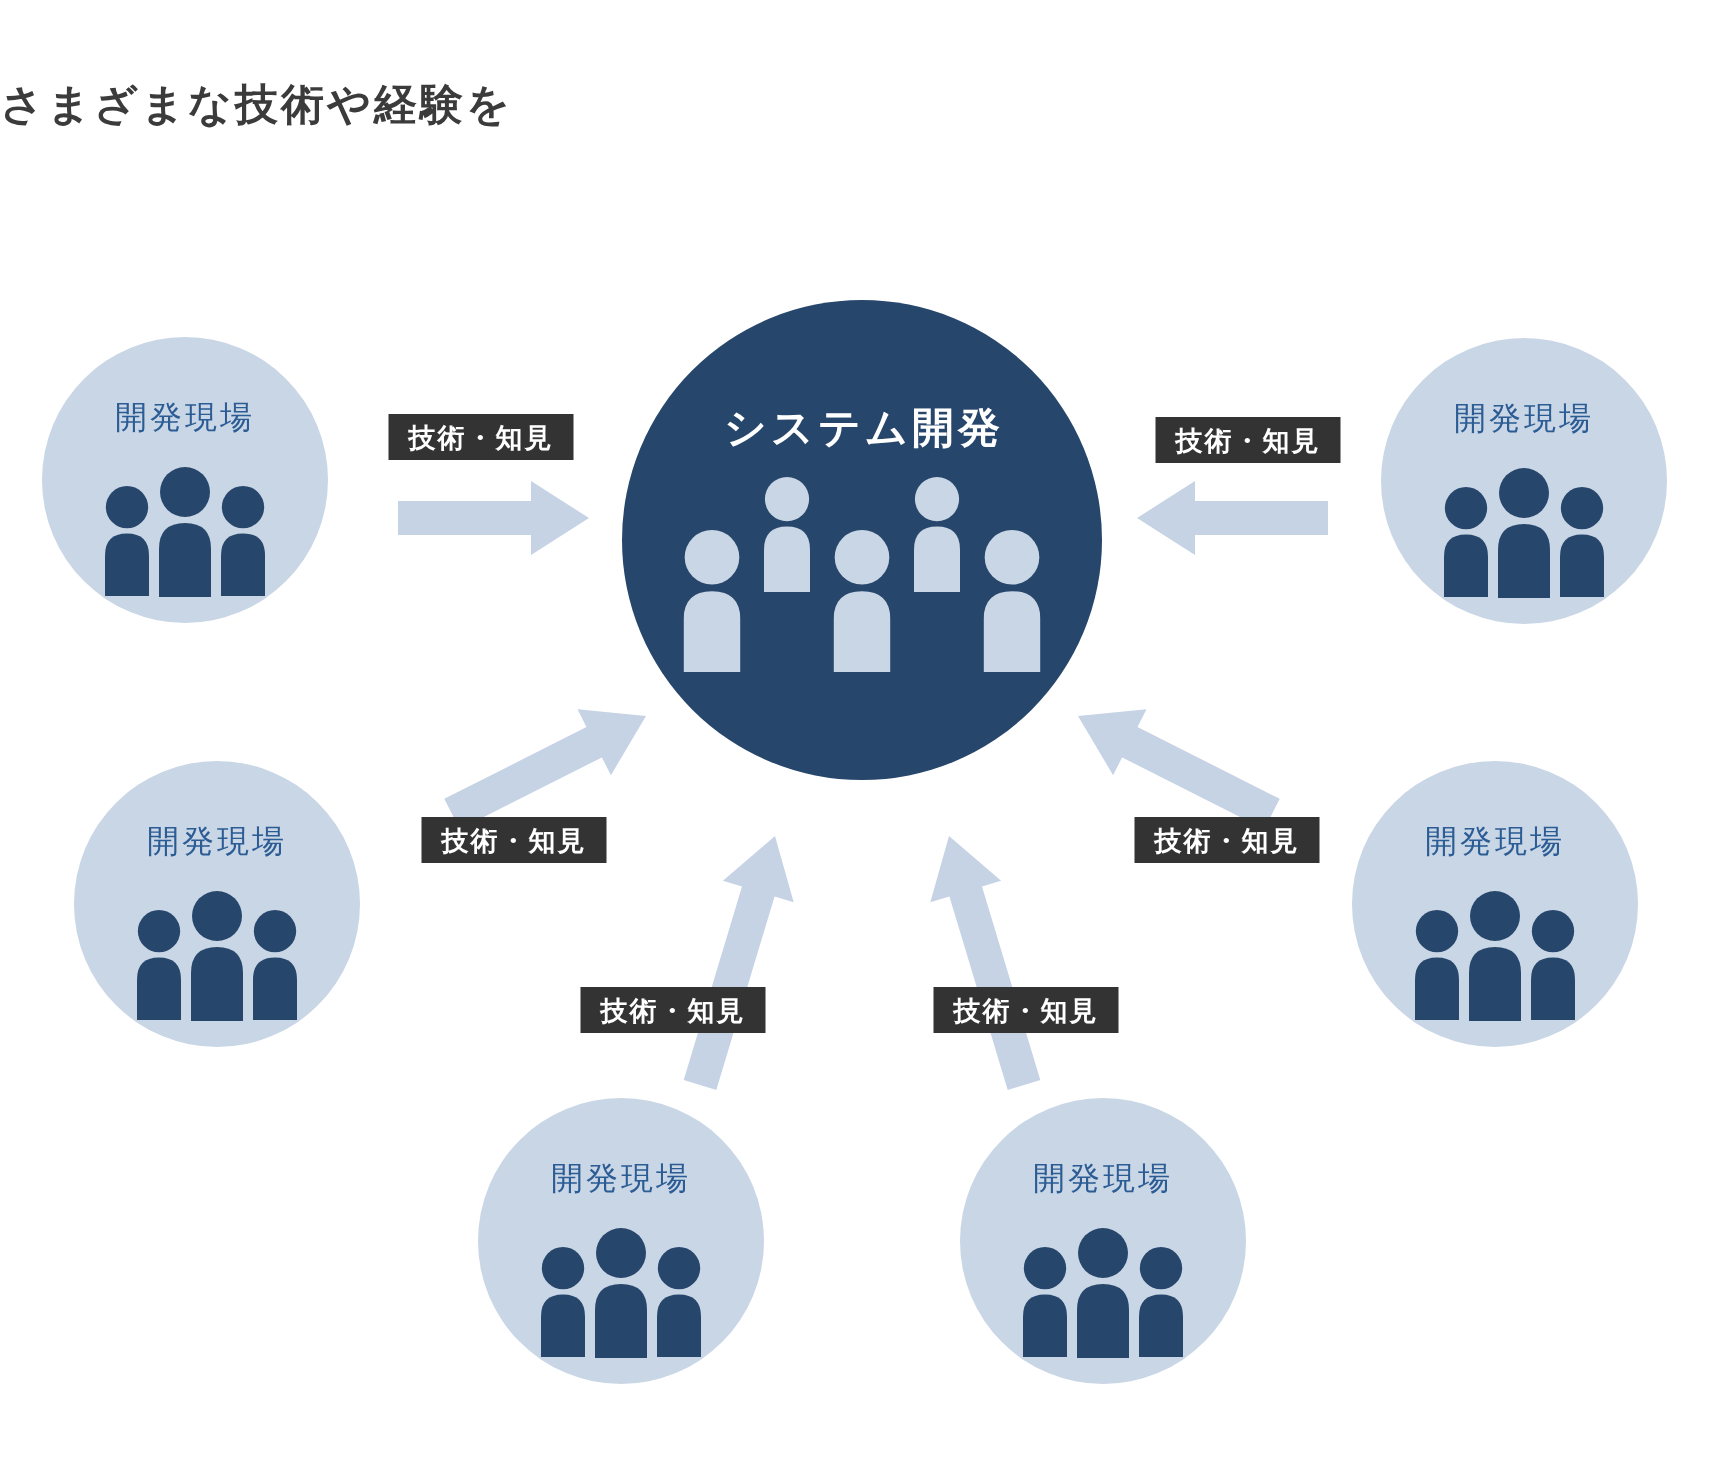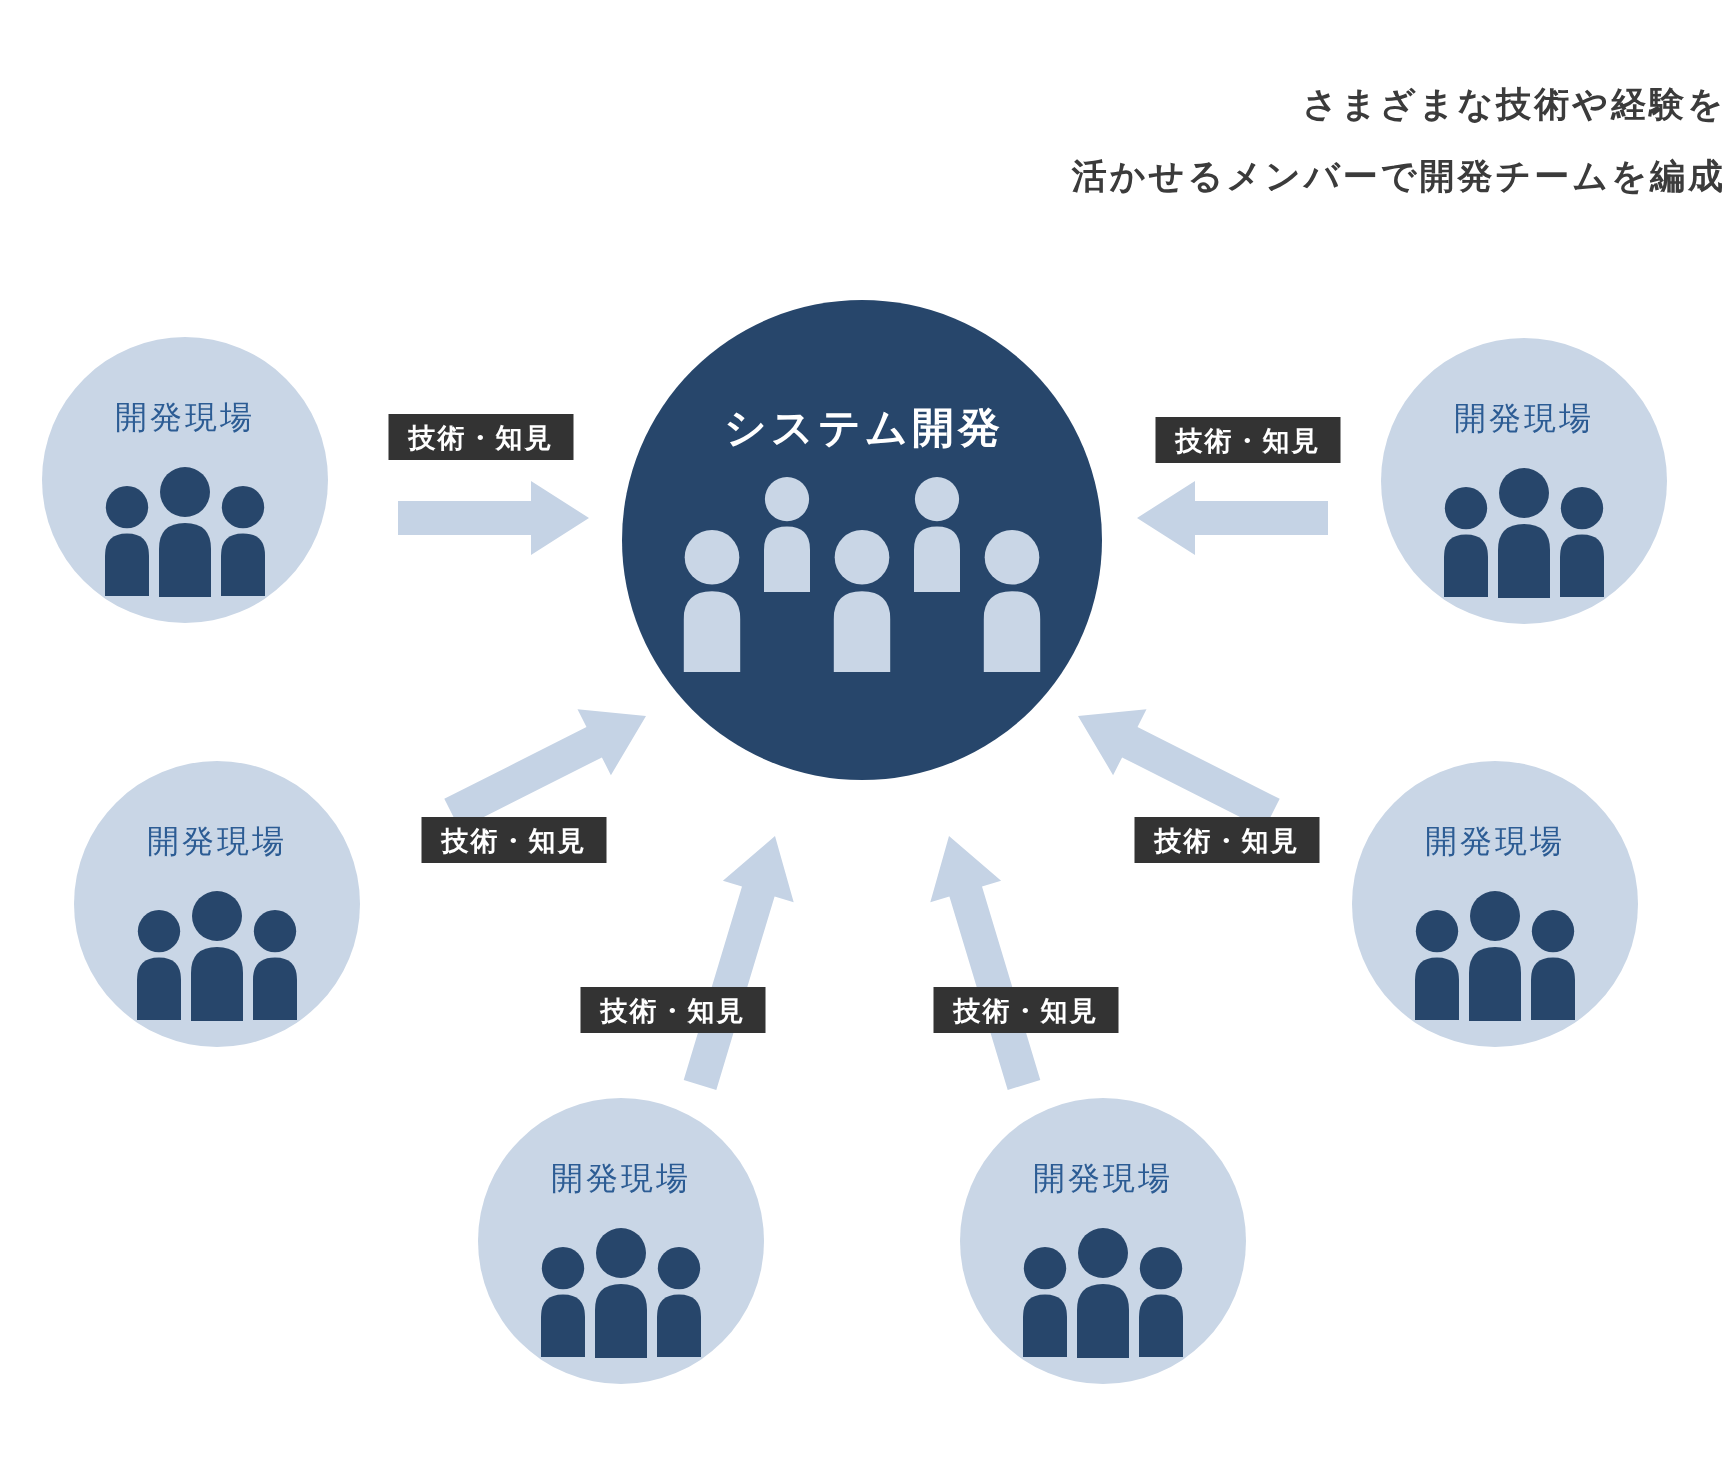--- a/index.html
+++ b/index.html
@@ -13,23 +13,23 @@
     width: 1726px;
     height: 1482px;
     background: #ffffff;
     overflow: hidden;
   }
   .title {
     position: absolute;
     top: 68px;
     left: 0;
     width: 100%;
-    text-align: right;
+    text-align: left;
     color: #3b3b3b;
-    font-size: 35px;
+    font-size: 43px;
     font-weight: 600;
     letter-spacing: 3px;
   }
   .title .line {
     line-height: 72px;
   }
   svg.diagram {
     position: absolute;
     top: 0;
     left: 0;
@@ -49,21 +49,20 @@
     letter-spacing: 2px;
   }
 </style>
 </head>
 <body>
 
 <div class="canvas">
 
   <div class="title">
     <div class="line">さまざまな技術や経験を</div>
-    <div class="line">活かせるメンバーで開発チームを編成</div>
   </div>
 
   <svg class="diagram" width="1726" height="1482" viewBox="0 0 1726 1482">
     <defs>
       <symbol id="person" viewBox="0 0 52 130">
         <circle cx="26" cy="25" r="25"></circle>
         <path d="M0,130 L0,82 Q0,56 26,56 Q52,56 52,82 L52,130 Z"></path>
       </symbol>
     </defs>
 

